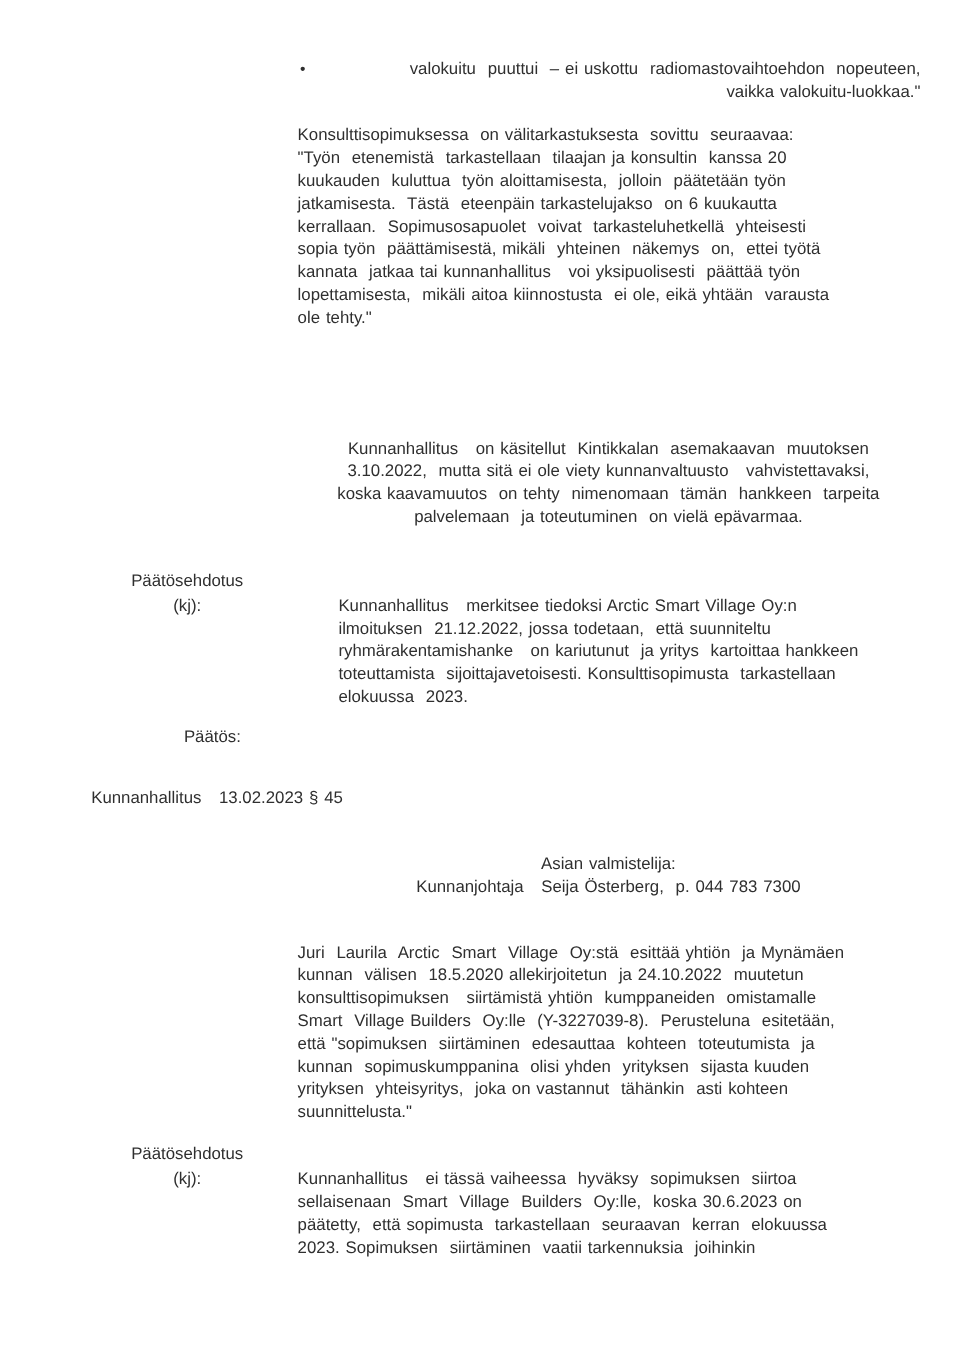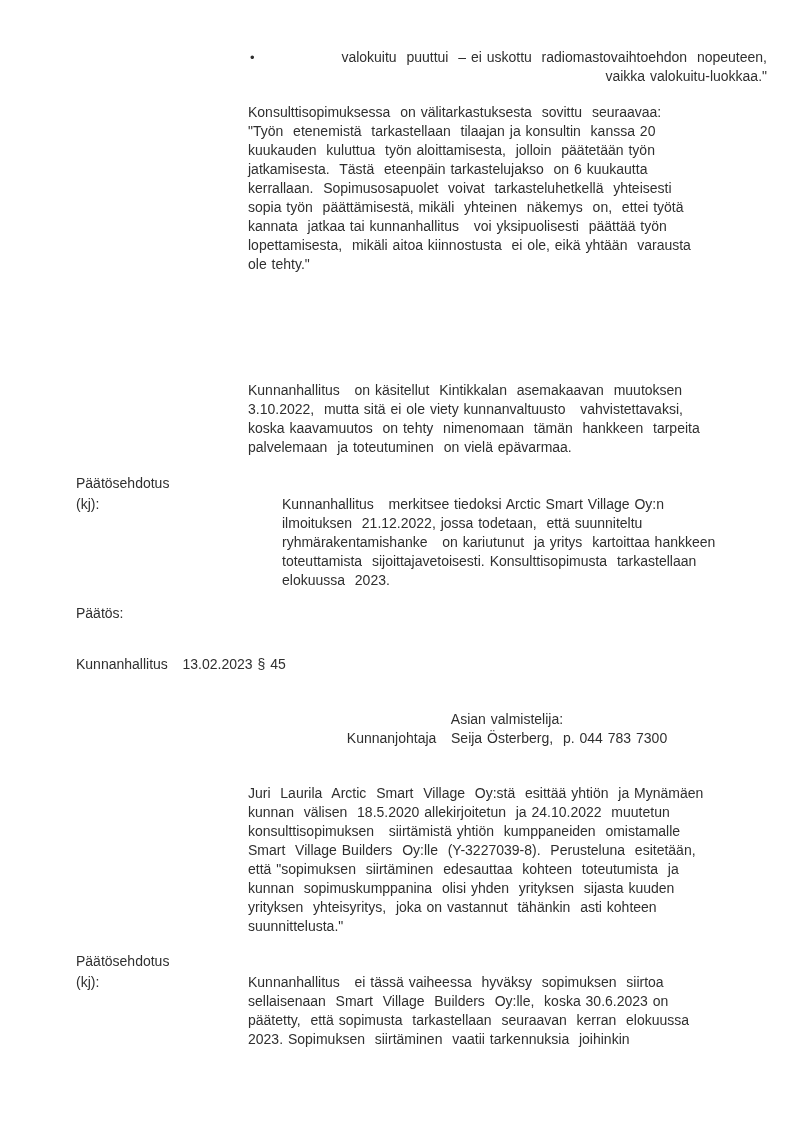--- a/index.html
+++ b/index.html
@@ -23,20 +23,21 @@
     position: absolute;
     white-space: pre-wrap;
   }
   .main-col {
     left: 248px;
     width: 518px;
   }
   .label-col {
     left: 76px;
     width: 160px;
+    text-align: center;
   }
   .bullet-marker {
     left: 250px;
     top: 48px;
     width: 20px;
     font-size: 13px;
   }
   .bullet-text {
     left: 277px;
     top: 48px;
@@ -57,34 +58,34 @@
 "Työn  etenemistä  tarkastellaan  tilaajan ja konsultin  kanssa 20
 kuukauden  kuluttua  työn aloittamisesta,  jolloin  päätetään työn
 jatkamisesta.  Tästä  eteenpäin tarkastelujakso  on 6 kuukautta
 kerrallaan.  Sopimusosapuolet  voivat  tarkasteluhetkellä  yhteisesti
 sopia työn  päättämisestä, mikäli  yhteinen  näkemys  on,  ettei työtä
 kannata  jatkaa tai kunnanhallitus   voi yksipuolisesti  päättää työn
 lopettamisesta,  mikäli aitoa kiinnostusta  ei ole, eikä yhtään  varausta
 ole tehty."</div>
 
 
-  <div class="abs main-col" style="top:381px;">Kunnanhallitus   on käsitellut  Kintikkalan  asemakaavan  muutoksen
+  <div class="abs main-col" style="top:364px;text-align:center;">Kunnanhallitus   on käsitellut  Kintikkalan  asemakaavan  muutoksen
 3.10.2022,  mutta sitä ei ole viety kunnanvaltuusto   vahvistettavaksi,
 koska kaavamuutos  on tehty  nimenomaan  tämän  hankkeen  tarpeita
 palvelemaan  ja toteutuminen  on vielä epävarmaa.</div>
 
   <div class="abs label-col" style="top:474px;">Päätösehdotus</div>
   <div class="abs label-col" style="top:495px;">(kj):</div>
   <div class="abs main-col" style="top:495px;margin-left:34px;">Kunnanhallitus   merkitsee tiedoksi Arctic Smart Village Oy:n
 ilmoituksen  21.12.2022, jossa todetaan,  että suunniteltu
 ryhmärakentamishanke   on kariutunut  ja yritys  kartoittaa hankkeen
 toteuttamista  sijoittajavetoisesti. Konsulttisopimusta  tarkastellaan
 elokuussa  2023.</div>
 
-  <div class="abs label-col" style="top:604px;">Päätös:</div>
+  <div class="abs label-col" style="top:604px;margin-left:21px;">Päätös:</div>
 
   <div class="abs" style="left:76px; top:655px; width:400px;">Kunnanhallitus   13.02.2023 § 45</div>
 
   <div class="abs main-col" style="top:710px;text-align:center;">Asian valmistelija:
 Kunnanjohtaja   Seija Österberg,  p. 044 783 7300</div>
 
   <div class="abs main-col" style="top:784px;">Juri  Laurila  Arctic  Smart  Village  Oy:stä  esittää yhtiön  ja Mynämäen
 kunnan  välisen  18.5.2020 allekirjoitetun  ja 24.10.2022  muutetun
 konsulttisopimuksen   siirtämistä yhtiön  kumppaneiden  omistamalle
 Smart  Village Builders  Oy:lle  (Y-3227039-8).  Perusteluna  esitetään,

